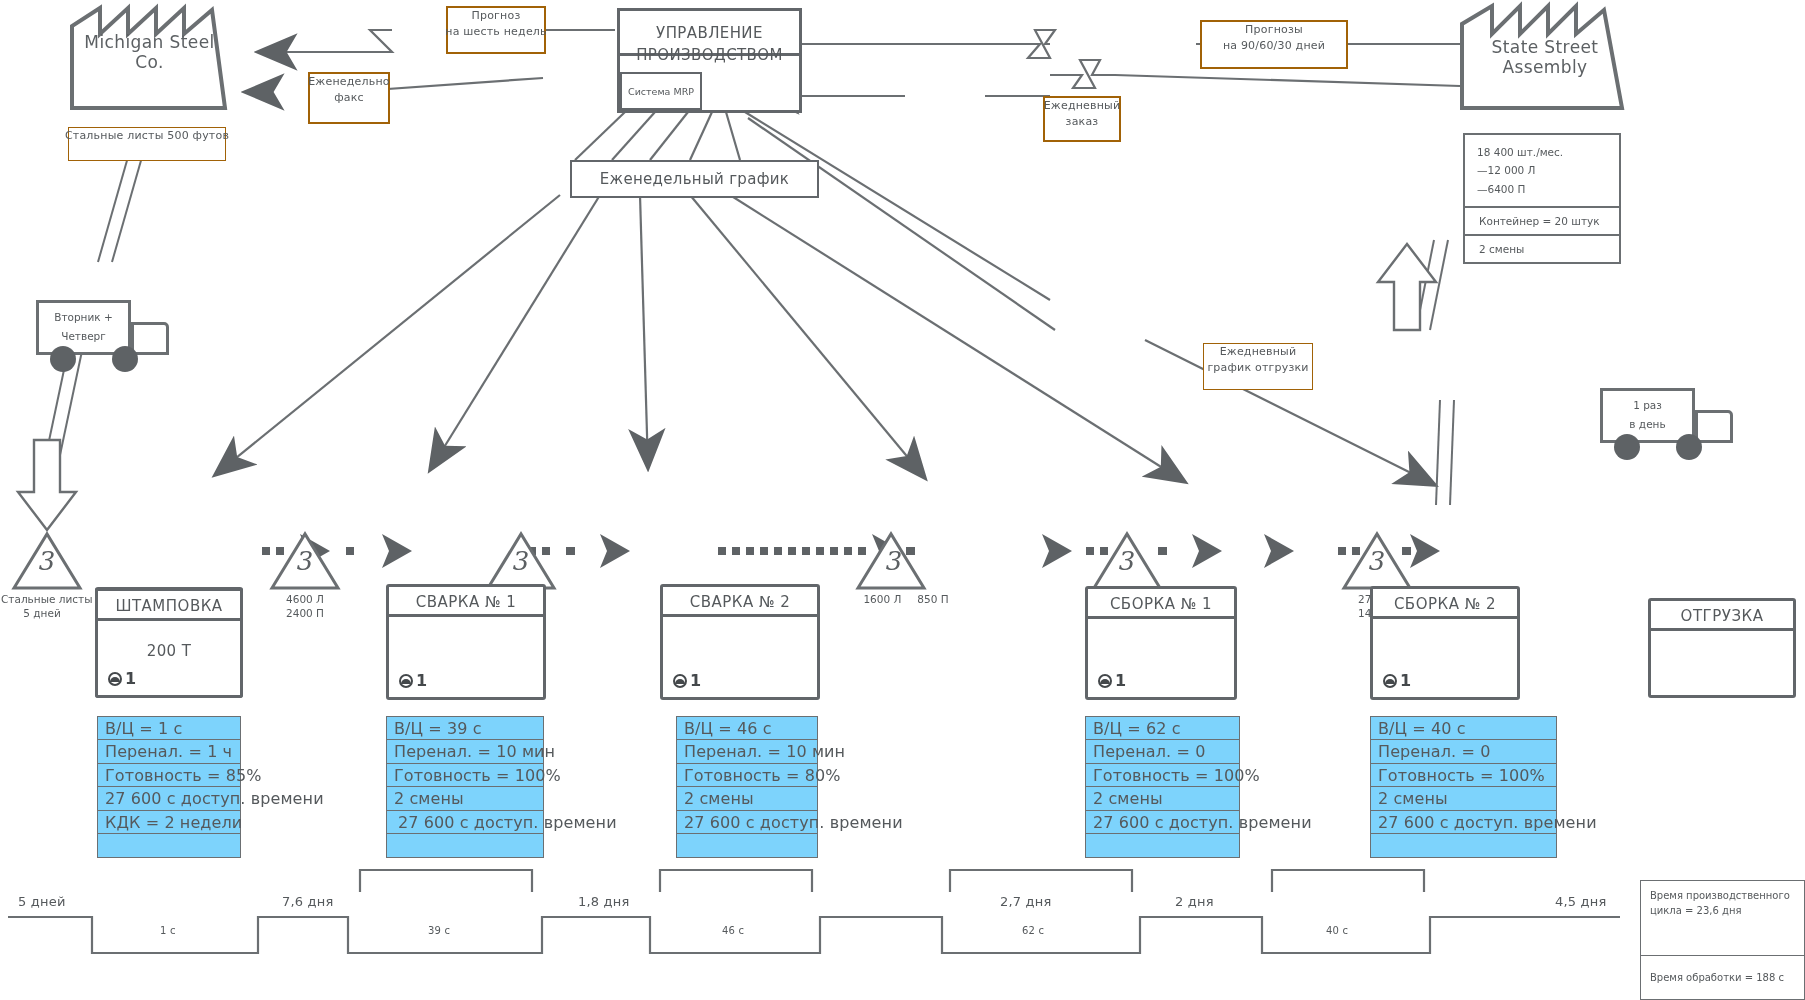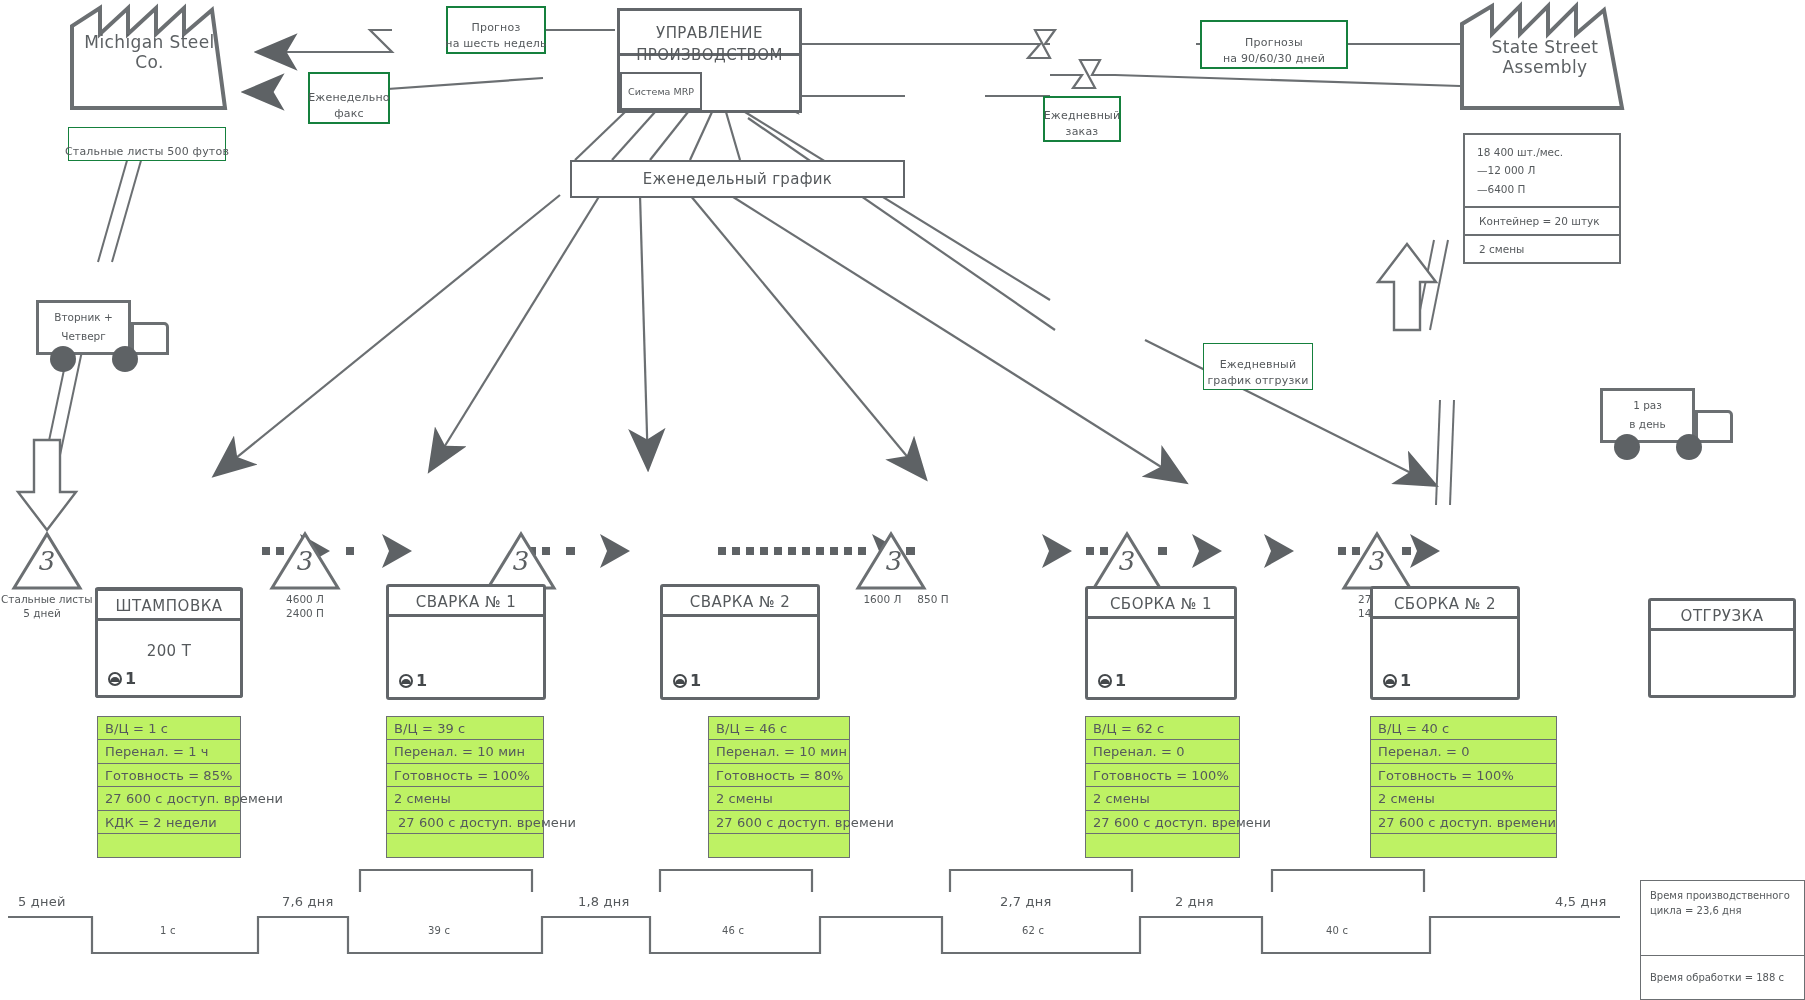--- a/index.html
+++ b/index.html
@@ -11,24 +11,24 @@
     color:#55595c;
     position:relative;
     overflow:hidden;
   }
   #vsm { position:absolute; left:0; top:0; width:1805px; height:1000px; }
   svg.layer { position:absolute; left:0; top:0; width:1805px; height:1000px; pointer-events:none; }
 
   
   .infobox {
     position:absolute;
-    border:2px solid #15803d;
+    border:2px solid #a16207;
     background:#fff;
     display:flex; flex-direction:column;
-    align-items:center; justify-content:flex-end;
+    align-items:center; justify-content:flex-start;
     text-align:center;
     font-size:11px;
     line-height:1.45;
     letter-spacing:.2px;
   }
   .infobox div { white-space:nowrap; }
 
   
   .factory { position:absolute; }
   .factory .label {
@@ -69,23 +69,23 @@
     font-size:16px; font-weight:bold; color:#44484b;
   }
   .proc .ops svg { display:block; }
 
   
   .dtable { position:absolute; width:164px; }
   .dtable .row {
     border:1.6px solid #6b6f72;
     height:25px; line-height:23px;
     padding-left:7px;
-    font-size:13px;
+    font-size:16px;
     white-space:nowrap;
-    background:#bef264;
+    background:#7dd3fc;
     margin-top:-1.6px;
     letter-spacing:.1px;
   }
   .dtable .row:first-child { margin-top:0; }
   .dtable .row.indent { padding-left:11px; }
 
   
   .inv { position:absolute; width:72px; text-align:center; }
   .inv .tri { position:relative; width:72px; height:56px; }
   .inv .tri .glyph {
@@ -264,21 +264,21 @@
   <div style="position:absolute; left:617px; top:8px; width:185px; height:105px; border:3px solid #62666a; background:#fff;">
     <div style="height:45px; border-bottom:3px solid #62666a; text-align:center; font-size:15px; line-height:1.45; padding-top:12px; letter-spacing:.4px;">
       <div>УПРАВЛЕНИЕ</div>
       <div>ПРОИЗВОДСТВОМ</div>
     </div>
     <div style="position:absolute; left:0; bottom:0; width:82px; height:38px; border:2.5px solid #62666a; background:#fff; font-size:9.5px; display:flex; align-items:center; justify-content:center;">
       <span>Система MRP</span>
     </div>
   </div>
 
-  <div style="position:absolute; left:570px; top:160px; width:335px; height:38px; border:2.5px solid #62666a; background:#fff; display:flex; align-items:center; justify-content:center; font-size:15px; letter-spacing:.3px;">
+  <div style="position:absolute; left:570px; top:160px; width:249px; height:38px; border:2.5px solid #62666a; background:#fff; display:flex; align-items:center; justify-content:center; font-size:15px; letter-spacing:.3px;">
     <span>Еженедельный график</span>
   </div>
 
   <div class="infobox" style="left:446px; top:6px; width:100px; height:48px;">
     <div>Прогноз</div>
     <div>на шесть недель</div>
   </div>
 
   <div class="infobox" style="left:308px; top:72px; width:82px; height:52px;">
     <div>Еженедельно</div>
@@ -491,21 +491,21 @@
 
   <div class="dtable" style="left:386px; top:716px; width:158px;">
     <div class="row">В/Ц = 39 с</div>
     <div class="row">Перенал. = 10 мин</div>
     <div class="row">Готовность = 100%</div>
     <div class="row">2 смены</div>
     <div class="row indent">27 600 с доступ. времени</div>
     <div class="row"></div>
   </div>
 
-  <div class="dtable" style="left:692px; top:716px; width:158px;padding-left:16px;">
+  <div class="dtable" style="left:660px; top:716px; width:158px;padding-left:16px;">
     <div class="row">В/Ц = 46 с</div>
     <div class="row">Перенал. = 10 мин</div>
     <div class="row">Готовность = 80%</div>
     <div class="row">2 смены</div>
     <div class="row">27 600 с доступ. времени</div>
     <div class="row"></div>
   </div>
 
   <div class="dtable" style="left:1085px; top:716px; width:155px;">
     <div class="row">В/Ц = 62 с</div>

